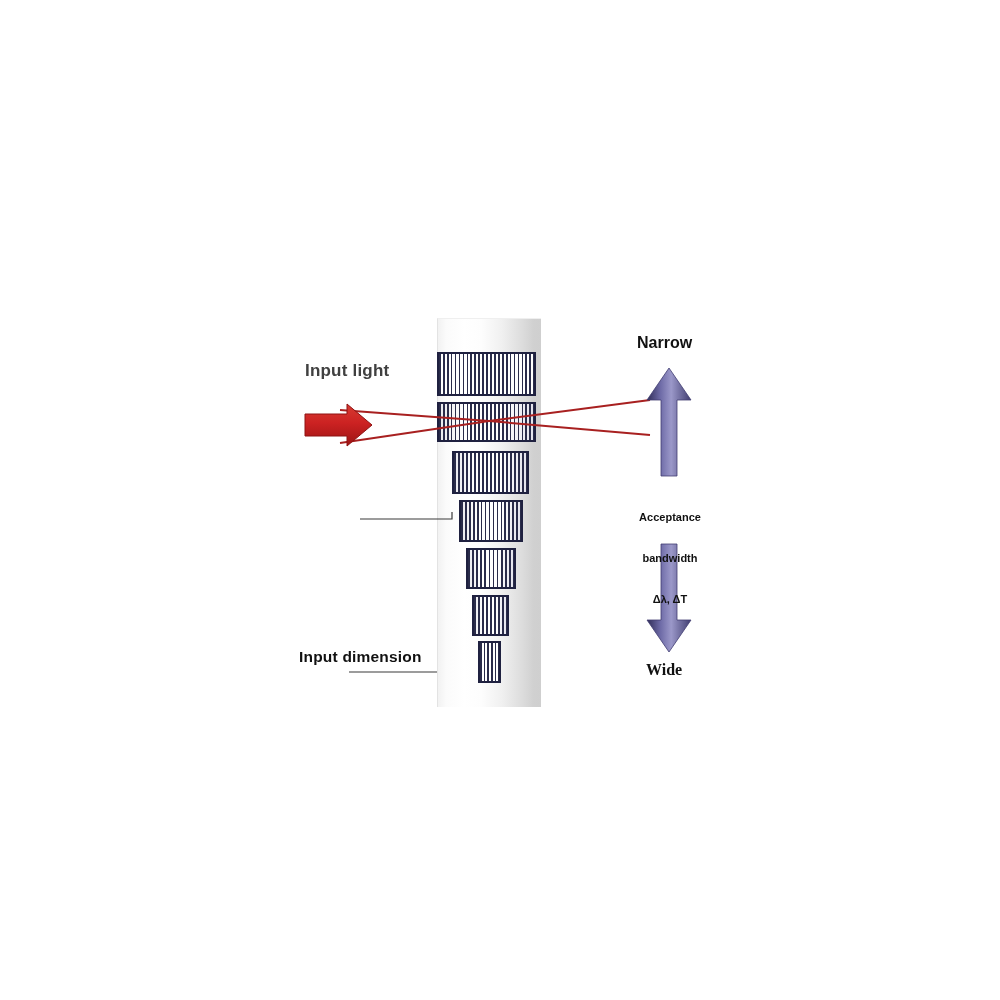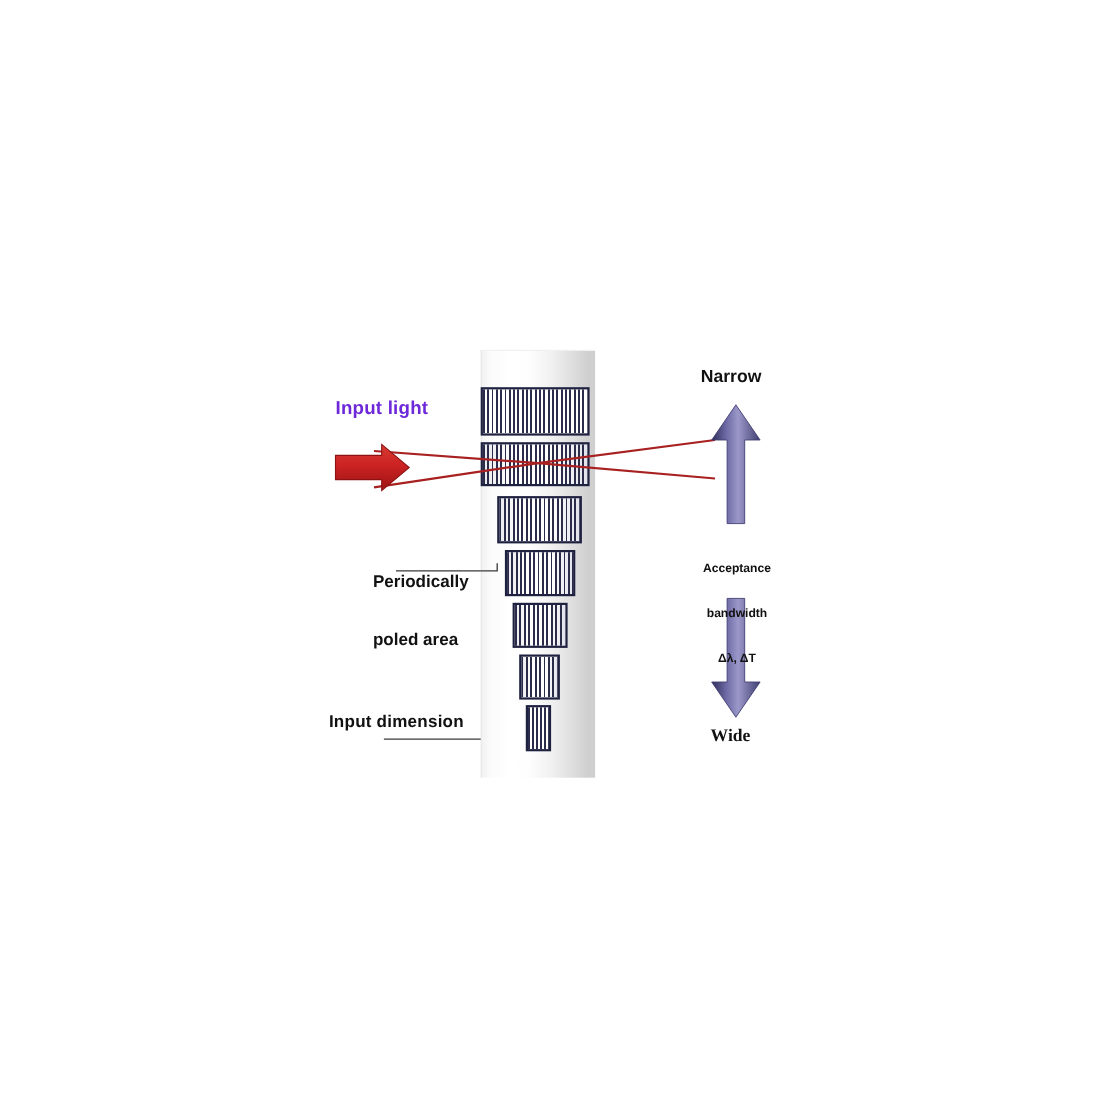--- a/index.html
+++ b/index.html
@@ -77,23 +77,24 @@
     pointer-events: none;
   }
 
   
   .label {
     position: absolute;
     font-family: "Liberation Sans", sans-serif;
     font-weight: bold;
     white-space: pre;
     line-height: 1.16;
+    text-align: right;
   }
   .label-input {
-    color: #6d28d9;
+    color: #404040;
     font-size: 17px;
     left: 305px;
     top: 361px;
     letter-spacing: 0.2px;
   }
   .label-dark {
     color: #111111;
     font-size: 15.5px;
   }
   .label-poled {
@@ -182,24 +183,20 @@
     <polygon points="669,652 691,620 677,620 677,544 661,544 661,620 647,620" fill="url(#purpGradHead)" stroke="#413e72" stroke-width="0.8"></polygon>
   </svg>
 
   <svg class="leadersvg">
     <polyline points="360,519 452,519 452,512" fill="none" stroke="#3a3a3a" stroke-width="1.2"></polyline>
     <line x1="349" y1="672" x2="437" y2="672" stroke="#3a3a3a" stroke-width="1.2"></line>
   </svg>
 
   <div class="label label-input">Input light</div>
 
-  <div class="label label-dark label-poled">
-    <div>Periodically</div>
-    <div>poled area</div>
-  </div>
 
   <div class="label label-dark label-device">Input dimension</div>
 
   <div class="label label-dark label-narrow">Narrow</div>
 
   <div class="label label-dark label-wide">Wide</div>
 
   <div class="label label-dark label-bandwidth">
     <div>Acceptance</div>
     <div>bandwidth</div>

